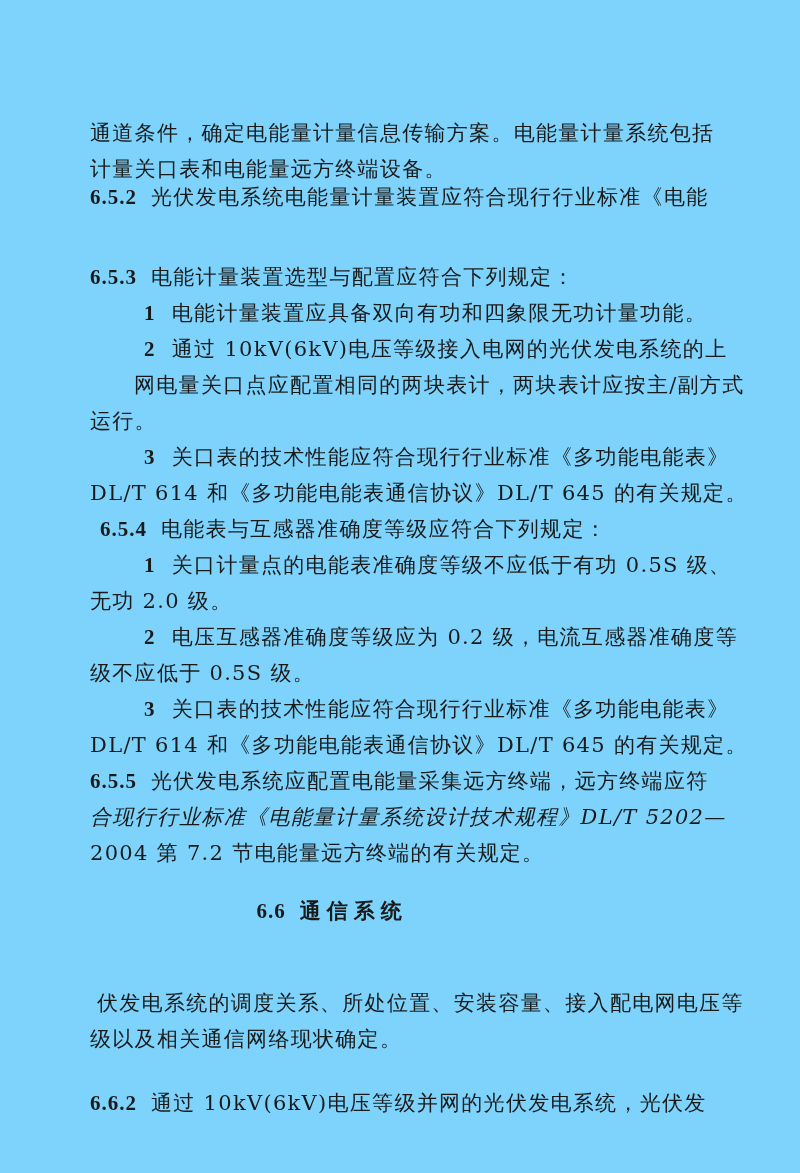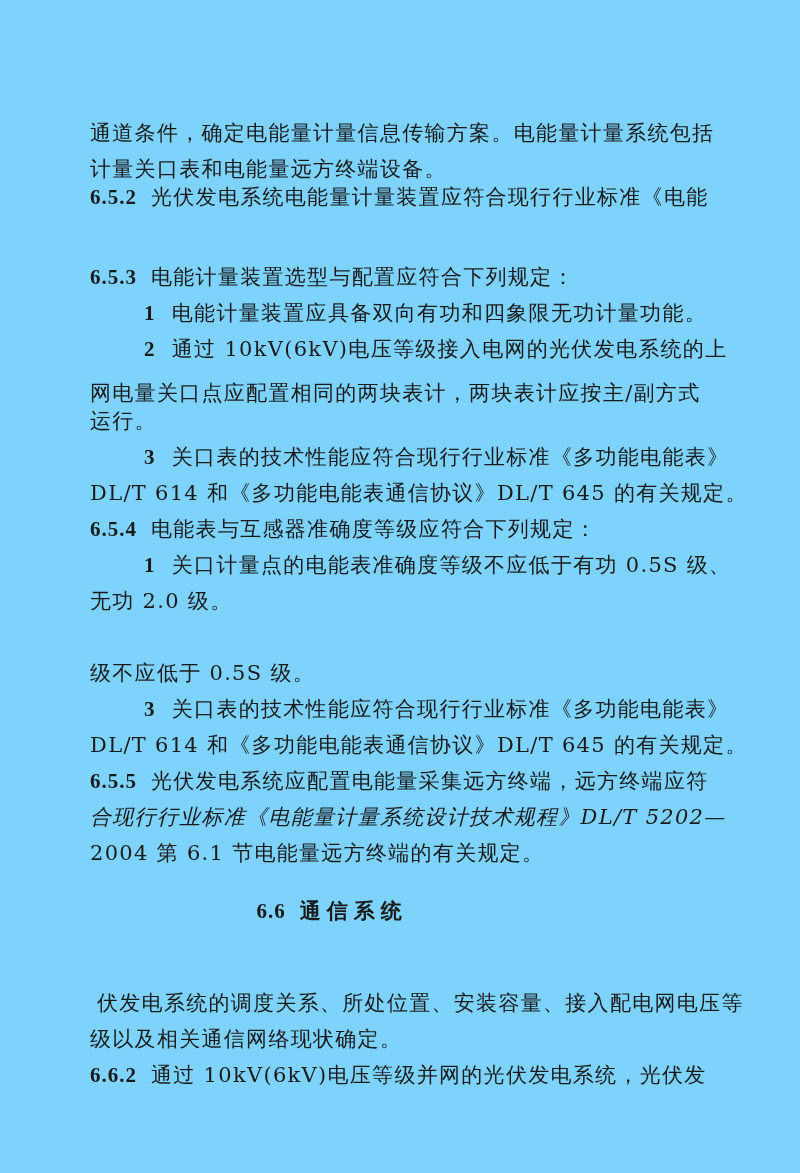--- a/index.html
+++ b/index.html
@@ -29,35 +29,36 @@
 <div class="page">
 
   <div class="line" style="top:118px;"><span>通道条件，确定电能量计量信息传输方案。电能量计量系统包括</span></div>
   <div class="line" style="top:154px;"><span>计量关口表和电能量远方终端设备。</span></div>
 
   <div class="line" style="top:182px;"><span class="num">6.5.2</span><span>光伏发电系统电能量计量装置应符合现行行业标准《电能</span></div>
 
   <div class="line" style="top:262px;"><span class="num">6.5.3</span><span>电能计量装置选型与配置应符合下列规定：</span></div>
   <div class="line indent" style="top:298px;"><span class="item-num">1</span><span>电能计量装置应具备双向有功和四象限无功计量功能。</span></div>
   <div class="line indent" style="top:334px;"><span class="item-num">2</span><span>通过 10kV(6kV)电压等级接入电网的光伏发电系统的上</span></div>
-  <div class="line" style="top:378px;"><span>网电量关口点应配置相同的两块表计，两块表计应按主/副方式</span></div>
+  <div class="line" style="top:370px;margin-left:44px;"><span>网电量关口点应配置相同的两块表计，两块表计应按主/副方式</span></div>
   <div class="line" style="top:406px;"><span>运行。</span></div>
   <div class="line indent" style="top:442px;"><span class="item-num">3</span><span>关口表的技术性能应符合现行行业标准《多功能电能表》</span></div>
   <div class="line" style="top:478px;"><span>DL/T 614 和《多功能电能表通信协议》DL/T 645 的有关规定。</span></div>
 
-  <div class="line" style="top:514px;"><span class="num">6.5.4</span><span>电能表与互感器准确度等级应符合下列规定：</span></div>
+  <div class="line" style="top:514px;margin-left:10px;"><span class="num">6.5.4</span><span>电能表与互感器准确度等级应符合下列规定：</span></div>
   <div class="line indent" style="top:550px;"><span class="item-num">1</span><span>关口计量点的电能表准确度等级不应低于有功 0.5S 级、</span></div>
   <div class="line" style="top:586px;"><span>无功 2.0 级。</span></div>
+  <div class="line indent" style="top:622px;"><span class="item-num">2</span><span>电压互感器准确度等级应为 0.2 级，电流互感器准确度等</span></div>
   <div class="line" style="top:658px;"><span>级不应低于 0.5S 级。</span></div>
   <div class="line indent" style="top:694px;"><span class="item-num">3</span><span>关口表的技术性能应符合现行行业标准《多功能电能表》</span></div>
   <div class="line" style="top:730px;"><span>DL/T 614 和《多功能电能表通信协议》DL/T 645 的有关规定。</span></div>
 
   <div class="line" style="top:766px;"><span class="num">6.5.5</span><span>光伏发电系统应配置电能量采集远方终端，远方终端应符</span></div>
   <div class="line" style="top:802px;font-style:italic;"><span>合现行行业标准《电能量计量系统设计技术规程》DL/T 5202—</span></div>
-  <div class="line" style="top:838px;"><span>2004 第 6.1 节电能量远方终端的有关规定。</span></div>
+  <div class="line" style="top:838px;"><span>2004 第 7.2 节电能量远方终端的有关规定。</span></div>
 
   <div class="heading" style="top:896px;"><span class="hnum">6.6</span><span>通信系统</span></div>
 
   <div class="line" style="top:988px;margin-left:7px;"><span>伏发电系统的调度关系、所处位置、安装容量、接入配电网电压等</span></div>
   <div class="line" style="top:1024px;"><span>级以及相关通信网络现状确定。</span></div>
-  <div class="line" style="top:1060px;"><span class="num">6.6.2</span><span>通过 10kV(6kV)电压等级并网的光伏发电系统，光伏发</span></div>
+  <div class="line" style="top:1088px;"><span class="num">6.6.2</span><span>通过 10kV(6kV)电压等级并网的光伏发电系统，光伏发</span></div>
 
 </div>
 
 </body></html>

